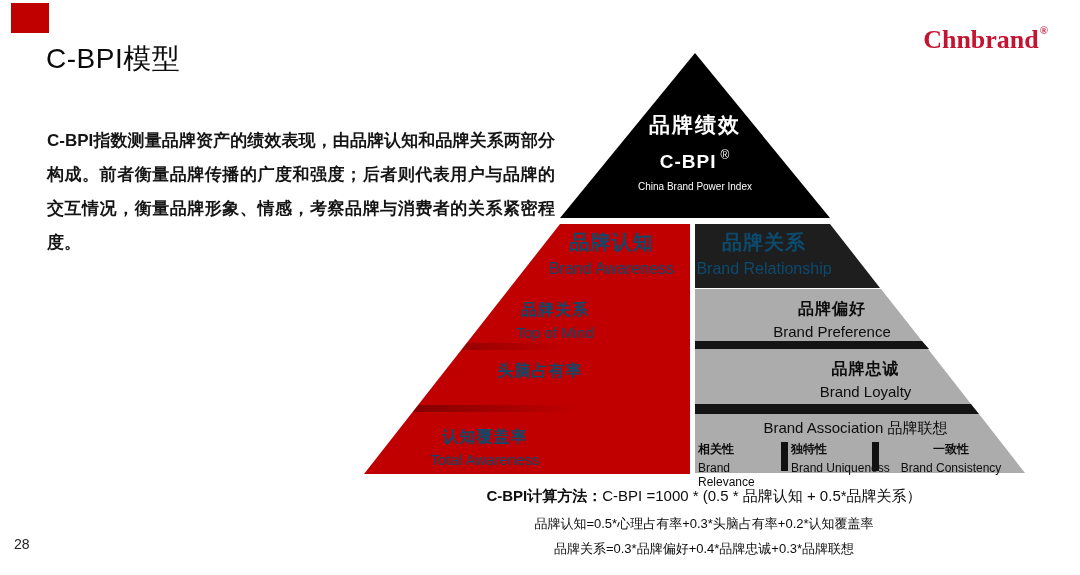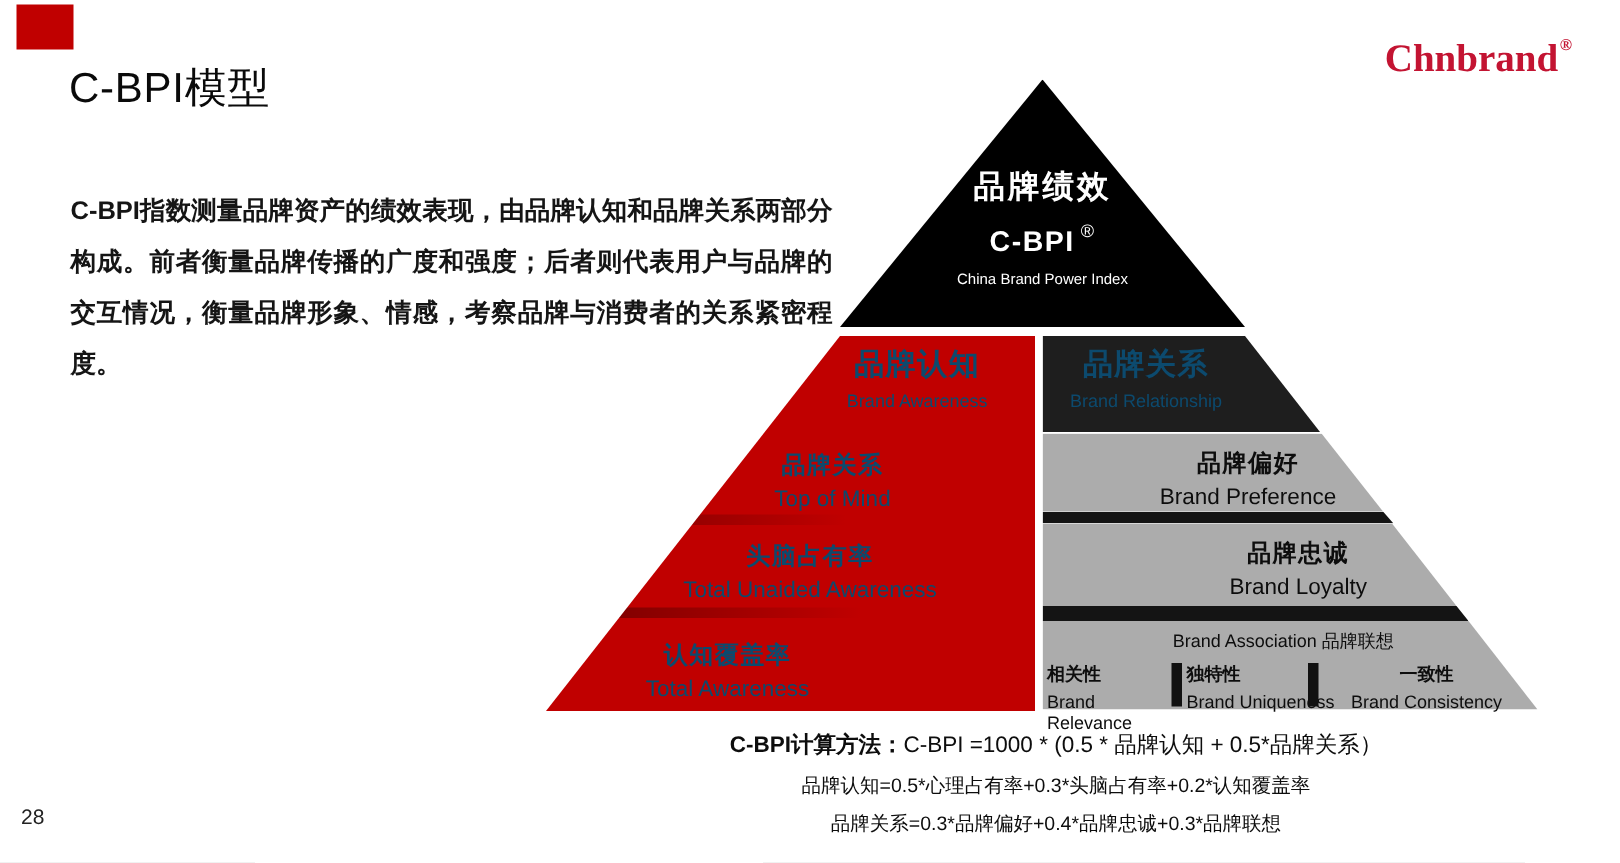--- a/index.html
+++ b/index.html
@@ -50,29 +50,29 @@
   .band-r4{left:695px;top:414px;width:330px;height:59px;background:#acacac;
     clip-path:polygon(0 0,284px 0,100% 100%,0 100%);
     filter:drop-shadow(3px 4px 3px rgba(0,0,0,.35));}
 
   
   .ptxt{text-align:center;}
   .white{color:#0c4a6e;}
   .t-r1l{left:533px;top:229px;width:157px;}
   .t-r1r{left:684px;top:229px;width:160px;}
   .hdr-zh{font-size:20px;font-weight:700;letter-spacing:1px;}
-  .hdr-en{font-size:12px;margin-top:4px;}
+  .hdr-en{font-size:16px;margin-top:4px;}
   .lvl-zh{font-size:16px;font-weight:700;letter-spacing:1px;}
   .lvl-en{font-size:15px;margin-top:3px;}
   .t-l2{left:465px;top:300px;width:180px;}
   .t-r2{left:722px;top:299px;width:220px;color:#0d0d0d;}
   .t-l3{left:415px;top:361px;width:250px;}
   .t-r3{left:748px;top:359px;width:235px;color:#0d0d0d;}
   .t-l4{left:370px;top:427px;width:230px;}
-  .t-assoc-hdr{left:728px;top:419px;width:255px;color:#0d0d0d;font-size:12px;font-weight:500;}
+  .t-assoc-hdr{left:728px;top:419px;width:255px;color:#0d0d0d;font-size:15px;font-weight:500;}
   .assoc-col{top:441px;color:#0d0d0d;text-align:left;}
   .assoc-zh{font-size:12px;font-weight:700;}
   .assoc-en{font-size:12px;margin-top:3px;}
   .col-1{left:698px;width:86px;}
   .col-2{left:791px;width:100px;}
   .col-3{left:898px;width:106px;text-align:center;}
   .vbar{top:442px;width:7px;height:29px;background:#111;}
   .vbar-1{left:781px;}
   .vbar-2{left:872px;}
 
@@ -115,21 +115,20 @@
   <div class="abs ptxt white t-r1l">
     <div class="hdr-zh">品牌认知</div>
     <div class="hdr-en">Brand Awareness</div>
   </div>
   <div class="abs ptxt white t-l2">
     <div class="lvl-zh">品牌关系</div>
     <div class="lvl-en">Top of Mind</div>
   </div>
   <div class="abs ptxt white t-l3">
     <div class="lvl-zh">头脑占有率</div>
-    <div class="lvl-en">Total Unaided Awareness</div>
   </div>
   <div class="abs ptxt white t-l4">
     <div class="lvl-zh">认知覆盖率</div>
     <div class="lvl-en">Total Awareness</div>
   </div>
 
   <div class="abs ptxt white t-r1r">
     <div class="hdr-zh">品牌关系</div>
     <div class="hdr-en">Brand Relationship</div>
   </div>

